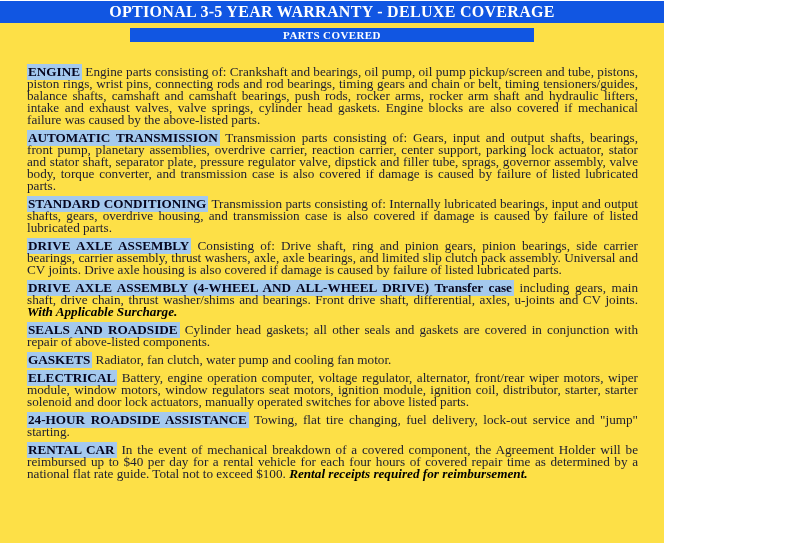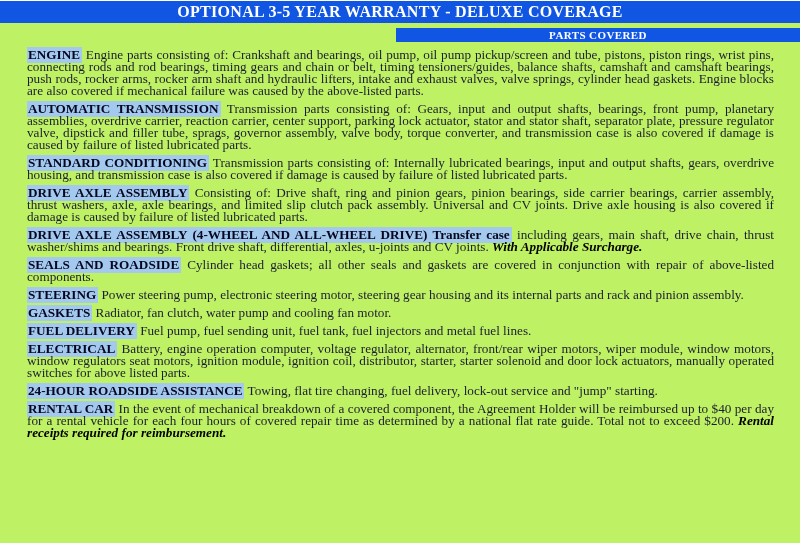--- a/index.html
+++ b/index.html
@@ -8,38 +8,38 @@
     --highlight: #a4c9ee;
     --body-text: #1c1c30;
     --heading-text: #06061f;
     --bold-text: #000000;
   }
   html, body { background: #ffffff; }
   body {
     width: 800px; height: 543px; overflow: hidden;
     font-family: "Liberation Serif", serif;
   }
-  .page { width: 800px; height: 543px; background: #bef264; }
+  .page { width: 664px; height: 543px; background: #fde047; }
   .title-bar {
     margin-top: 1px; height: 22px;
     background: var(--header-bg);
     color: #ffffff;
     display: flex; align-items: center; justify-content: center;
     font-weight: bold; font-size: 16px; letter-spacing: 0.3px;
     font-family: "Liberation Serif", serif;
   }
-  .subtitle-row { display: flex; justify-content: flex-end; margin-top: 5px; }
+  .subtitle-row { display: flex; justify-content: center; margin-top: 5px; }
   .subtitle-bar {
     width: 404px; height: 14px;
     background: var(--header-bg);
     color: #ffffff;
     display: flex; align-items: center; justify-content: center;
     font-weight: bold; font-size: 11px; letter-spacing: 0.4px;
   }
-  .sections { padding: 7px 26px 0 27px; }
+  .sections { padding: 24px 26px 0 27px; }
   .section {
     text-align: justify;
     font-size: 13.2px; line-height: 12px;
     color: var(--body-text);
     margin-bottom: 6px;
   }
   .hl {
     background: var(--highlight);
     color: var(--heading-text);
     font-weight: bold;
@@ -70,27 +70,25 @@
   <p class="section"><span class="hl">STANDARD CONDITIONING</span> <span>Transmission parts consisting of: Internally lubricated bearings, input and output shafts, gears, overdrive housing, and transmission case is also covered if damage is caused by failure of listed lubricated parts.</span> </p>
 
   <p class="section"><span class="hl">DRIVE AXLE ASSEMBLY</span> <span>Consisting of: Drive shaft, ring and pinion gears, pinion bearings, side carrier bearings, carrier assembly, thrust washers, axle, axle bearings, and limited slip clutch pack assembly. Universal and CV joints. Drive axle housing is also covered if damage is caused by failure of listed lubricated parts.</span> </p>
 
   <p class="section"><span class="hl">DRIVE AXLE ASSEMBLY (4-WHEEL AND ALL-WHEEL DRIVE) Transfer case</span> <span>including gears, main shaft, drive chain, thrust washer/shims and bearings. Front drive shaft, differential, axles, u-joints and CV joints.</span> <b>With Applicable Surcharge.</b></p>
 
   <p class="section"><span class="hl">SEALS AND ROADSIDE</span> <span>Cylinder head gaskets; all other seals and gaskets are covered in conjunction with repair of above-listed components.</span> </p>
 
 
 
-  <p class="section"><span class="hl">STEERING</span> <span>Power steering pump, electronic steering motor, steering gear housing and its internal parts and rack and pinion assembly.</span> </p>
 
 
   <p class="section"><span class="hl">GASKETS</span> <span>Radiator, fan clutch, water pump and cooling fan motor.</span> </p>
 
-  <p class="section"><span class="hl">FUEL DELIVERY</span> <span>Fuel pump, fuel sending unit, fuel tank, fuel injectors and metal fuel lines.</span> </p>
 
   <p class="section"><span class="hl">ELECTRICAL</span> <span>Battery, engine operation computer, voltage regulator, alternator, front/rear wiper motors, wiper module, window motors, window regulators seat motors, ignition module, ignition coil, distributor, starter, starter solenoid and door lock actuators, manually operated switches for above listed parts.</span> </p>
 
   <p class="section"><span class="hl">24-HOUR ROADSIDE ASSISTANCE</span> <span>Towing, flat tire changing, fuel delivery, lock-out service and "jump" starting.</span> </p>
 
-  <p class="section"><span class="hl">RENTAL CAR</span> <span>In the event of mechanical breakdown of a covered component, the Agreement Holder will be reimbursed up to $40 per day for a rental vehicle for each four hours of covered repair time as determined by a national flat rate guide. Total not to exceed $200.</span> <b>Rental receipts required for reimbursement.</b></p>
+  <p class="section"><span class="hl">RENTAL CAR</span> <span>In the event of mechanical breakdown of a covered component, the Agreement Holder will be reimbursed up to $40 per day for a rental vehicle for each four hours of covered repair time as determined by a national flat rate guide. Total not to exceed $100.</span> <b>Rental receipts required for reimbursement.</b></p>
 </div>
 
 </div>
 
 </body></html>

